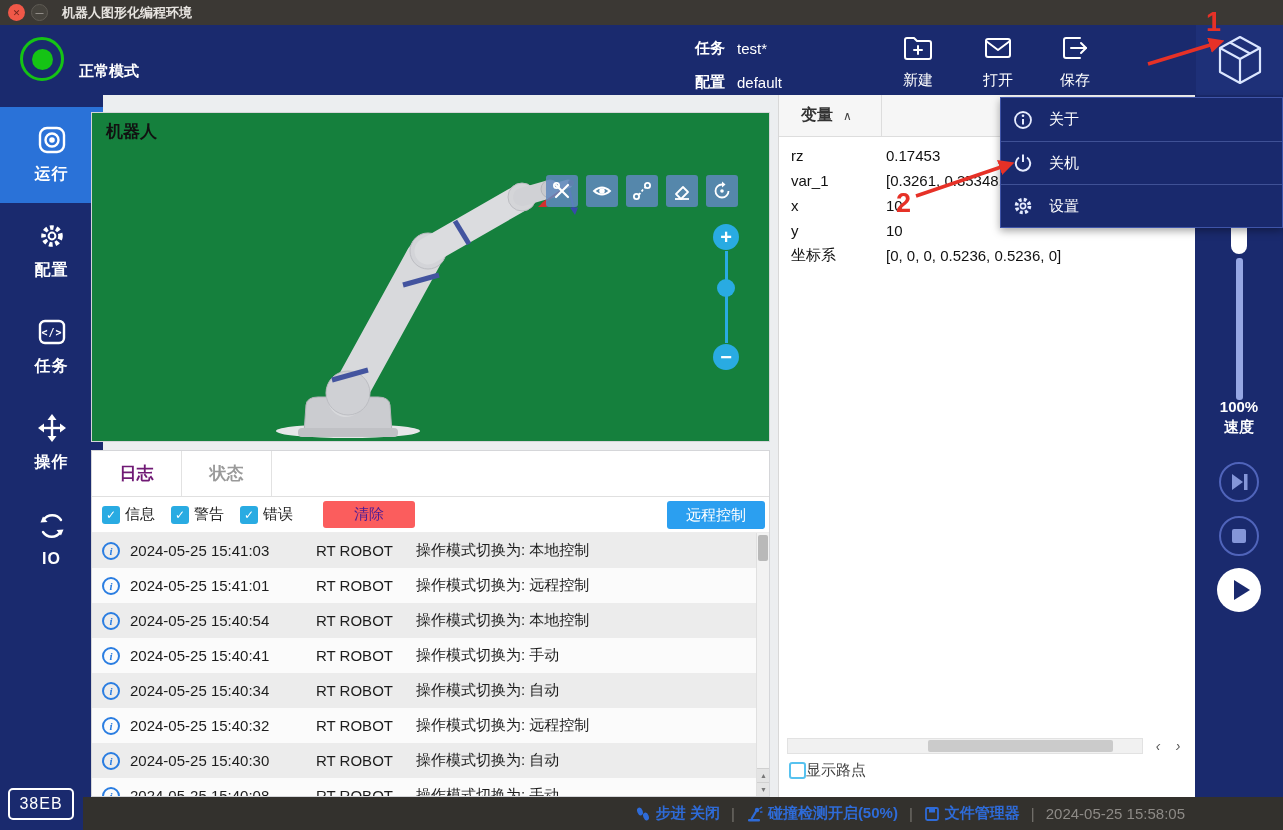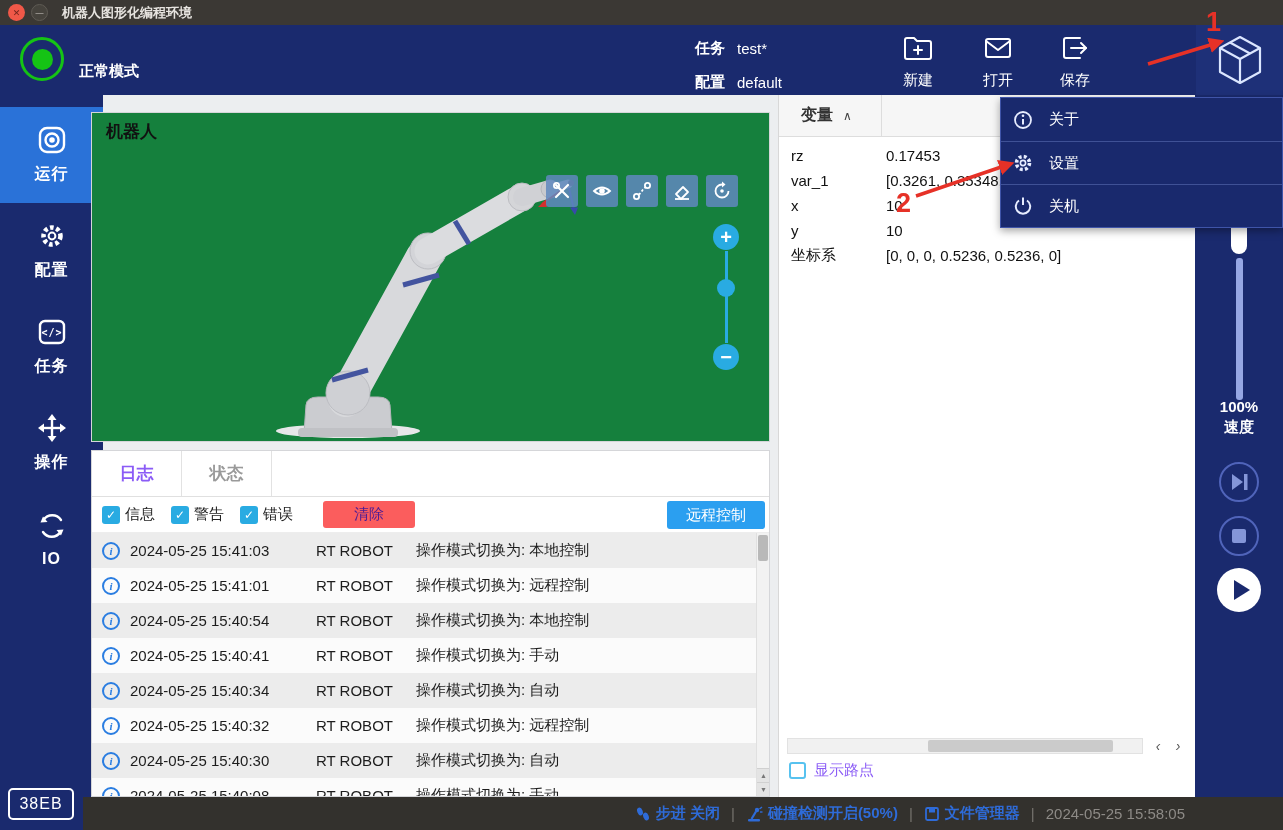--- a/index.html
+++ b/index.html
@@ -60,21 +60,21 @@
   #zoom-line { position:absolute; left:633px; top:138px; width:3px; height:92px; background:#29abe2; }
   #zoom-dot { position:absolute; left:625px; top:166px; width:18px; height:18px; border-radius:50%;
               background:#29abe2; cursor:pointer; }
 
   
   #log-panel { position:absolute; left:91px; top:450px; width:679px; height:347px; background:#fff;
                border:1px solid #d5d6d9; overflow:hidden; }
   #tabs { display:flex; height:46px; border-bottom:1px solid #e0e0e0; }
   .tab { width:90px; display:flex; align-items:center; justify-content:center; font-size:17px; font-weight:bold;
          border-right:1px solid #e2e2e2; color:#9a9a9a; cursor:pointer; }
-  .tab.active { color:#8b5cf6; }
+  .tab.active { color:#701a75; }
   #filterbar { position:relative; height:36px; display:flex; align-items:center; padding-left:10px; gap:16px;
                border-bottom:1px solid #ededed; }
   .chk { display:flex; align-items:center; gap:5px; font-size:15px; color:#222; cursor:pointer; }
   .chk .box { width:18px; height:18px; background:#29abe2; border-radius:3px; color:#fff; font-size:12px;
               font-weight:bold; display:flex; align-items:center; justify-content:center; }
   #clear-btn { margin-left:14px; width:92px; height:27px; background:#fb5d5d; border-radius:3px; color:#4c1d95;
                font-size:15px; display:flex; align-items:center; justify-content:center; cursor:pointer; }
   #support-btn { position:absolute; right:4px; top:4px; width:98px; height:28px; background:#2b9ff0;
                  border-radius:3px; color:#fff; font-size:15px; display:flex; align-items:center;
                  justify-content:center; cursor:pointer; }
@@ -107,22 +107,22 @@
   #vars-rows { padding-top:6px; }
   .var-row { height:25px; display:flex; align-items:center; font-size:15px; color:#111; cursor:default; }
   .vn { width:107px; padding-left:12px; }
   .vv { flex:1; white-space:nowrap; overflow:hidden; }
   #hscroll { position:absolute; left:8px; top:643px; width:356px; height:16px; background:#f1f1f1;
              border:1px solid #e2e2e2; }
   #hthumb { position:absolute; left:140px; top:1px; width:185px; height:12px; background:#cbcbcb; border-radius:2px; }
   #hchevrons { position:absolute; left:370px; top:643px; display:flex; gap:2px; }
   #hchevrons span { width:18px; height:16px; display:flex; align-items:center; justify-content:center;
                     color:#555; font-size:14px; cursor:pointer; }
-  #waypoints { position:absolute; left:10px; top:664px; height:22px; display:flex; align-items:center; gap:8px;
-               font-size:15px; color:#8b5cf6; cursor:pointer; }
+  #waypoints { position:absolute; left:10px; top:664px; height:22px; display:flex; align-items:center; gap:0;
+               font-size:15px; color:#404040; cursor:pointer; }
   #waypoints .wbox { width:17px; height:17px; border:2px solid #57c2ef; border-radius:3px; background:#fff; }
 
   
   #speedbar { position:absolute; left:1195px; top:95px; width:88px; height:702px; background:#1a2a6e; }
   #trk-top { position:absolute; left:41px; top:73px; width:7px; height:54px; background:#eef2ff; border-radius:3px; }
   #sl-handle { position:absolute; left:36px; top:125px; width:16px; height:34px; border-radius:8px; background:#fff;
                cursor:pointer; }
   #trk-bot { position:absolute; left:41px; top:163px; width:7px; height:142px; background:#96a7e4; border-radius:3px; }
   #speed-pct { position:absolute; left:0; top:303px; width:88px; text-align:center; color:#fff;
                font-size:15px; font-weight:bold; }
@@ -569,31 +569,31 @@
     <div class="menu-item">
       <svg width="20" height="20" viewBox="0 0 20 20">
         <circle cx="10" cy="10" r="8" fill="none" stroke="#e6ecff" stroke-width="1.8"></circle>
         <line x1="10" y1="9" x2="10" y2="14.5" stroke="#e6ecff" stroke-width="2"></line>
         <circle cx="10" cy="5.8" r="1.3" fill="#e6ecff"></circle>
       </svg>
       <span>关于</span>
     </div>
     <div class="menu-item">
       <svg width="20" height="20" viewBox="0 0 20 20">
+        <path d="M6,4.5 A7.2,7.2 0 1 0 14,4.5" fill="none" stroke="#e6ecff" stroke-width="2"></path>
+        <line x1="10" y1="1.5" x2="10" y2="9" stroke="#e6ecff" stroke-width="2"></line>
+      </svg>
+      <span>关机</span>
+    </div>
+    <div class="menu-item">
+      <svg width="20" height="20" viewBox="0 0 20 20">
         <circle cx="10" cy="10" r="6.5" fill="none" stroke="#e6ecff" stroke-width="3.6" stroke-dasharray="2.9 2.2"></circle>
         <circle cx="10" cy="10" r="2.6" fill="none" stroke="#e6ecff" stroke-width="1.6"></circle>
       </svg>
       <span>设置</span>
-    </div>
-    <div class="menu-item">
-      <svg width="20" height="20" viewBox="0 0 20 20">
-        <path d="M6,4.5 A7.2,7.2 0 1 0 14,4.5" fill="none" stroke="#e6ecff" stroke-width="2"></path>
-        <line x1="10" y1="1.5" x2="10" y2="9" stroke="#e6ecff" stroke-width="2"></line>
-      </svg>
-      <span>关机</span>
     </div>
   </div>
 
   <svg id="annot" width="1283" height="830" viewBox="0 0 1283 830">
     <defs>
       <marker id="arrowhead" viewBox="0 0 10 10" refX="7" refY="5" markerWidth="4.5" markerHeight="4.5" orient="auto">
         <path d="M0,0 L10,5 L0,10 Z" fill="#e63127"></path>
       </marker>
     </defs>
     <line x1="1148" y1="64" x2="1220" y2="42" stroke="#e63127" stroke-width="3.5" marker-end="url(#arrowhead)"></line>

